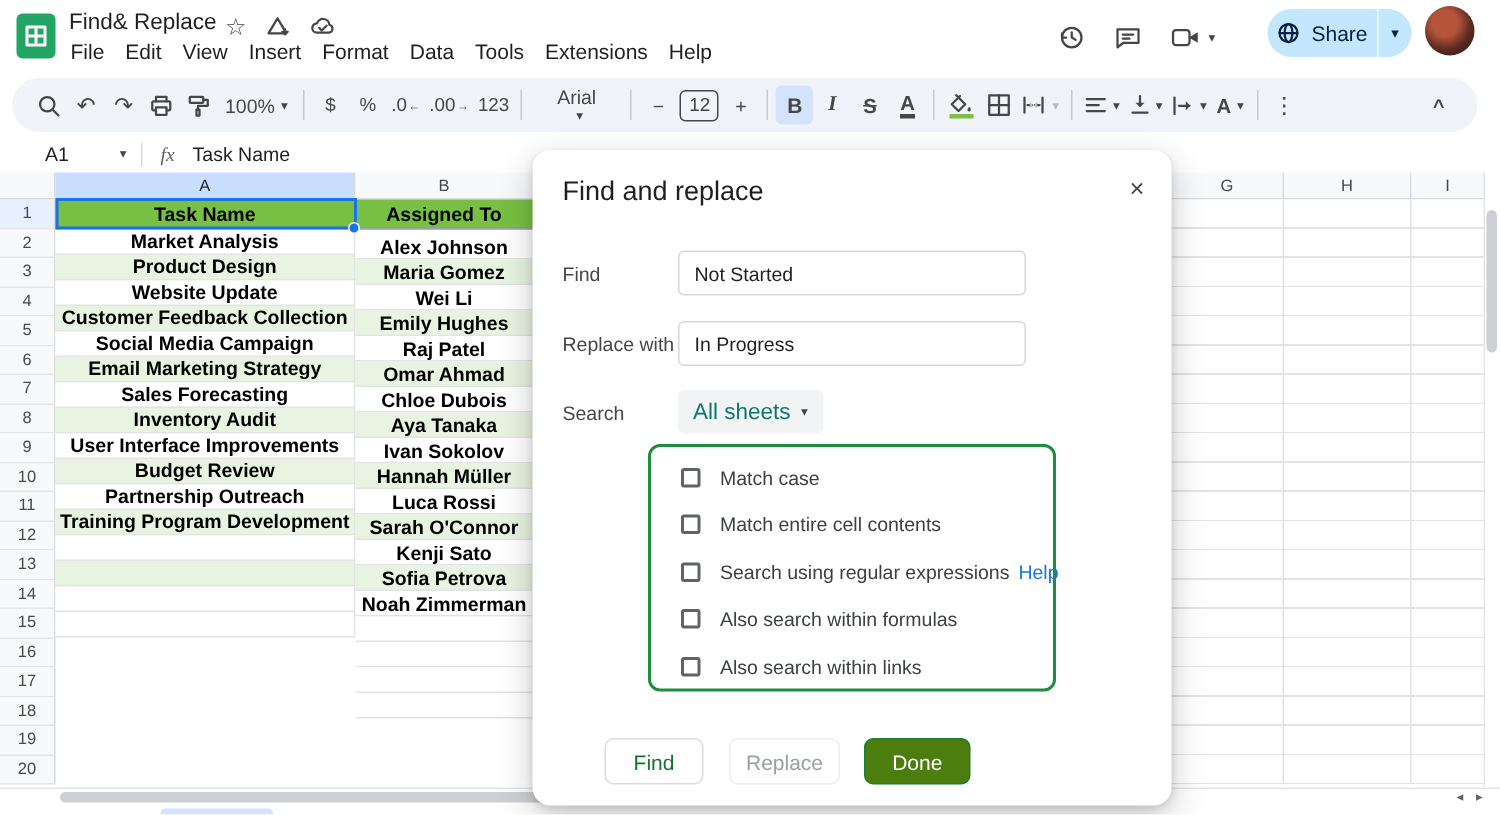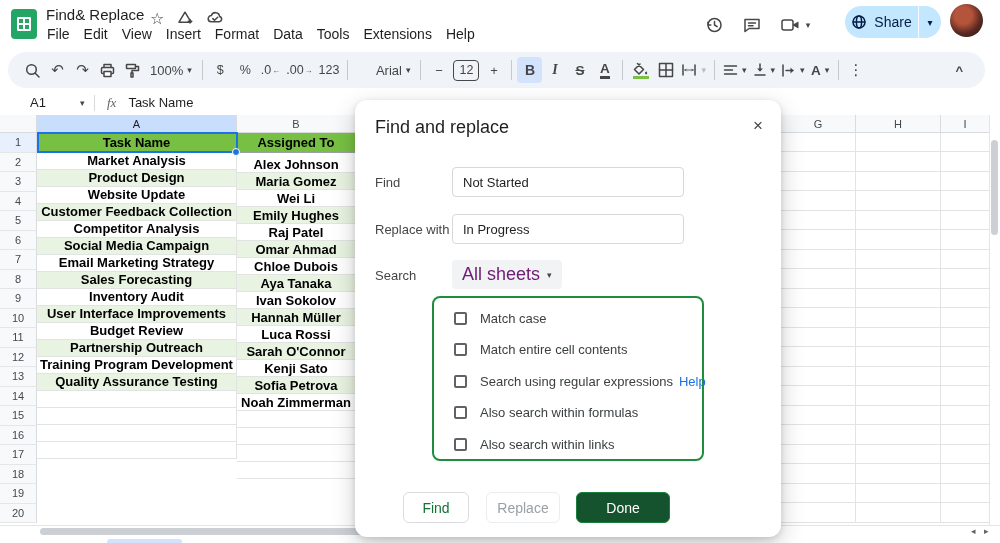--- a/index.html
+++ b/index.html
@@ -94,33 +94,33 @@
 
   
   #dialog { left:355px; top:100px; width:426px; height:437px; background:#fff; border-radius:12px; z-index:40;
             box-shadow:0 8px 24px rgba(0,0,0,.20), 0 2px 6px rgba(0,0,0,.12); }
   #dlg-title { left:20px; top:17px; font-size:18px; color:#1f1f1f; }
   #dlg-close { left:398px; top:17px; font-size:17px; color:#444746; line-height:17px; }
   .dlg-label { position:absolute; left:20px; font-size:13px; color:#444746; }
   .dlg-input { position:absolute; left:97px; width:232px; height:30px; border:1px solid #d5d7da; border-radius:4px;
                padding:0 10px; font-size:13px; color:#1f1f1f; font-family:inherit; background:#fff; }
   #search-chip { left:97px; top:160px; height:29px; background:#f1f3f4; border-radius:4px; display:flex; align-items:center; padding:0 10px; }
-  #search-chip .val { font-size:18px; color:#701a75; }
+  #search-chip .val { font-size:15px; color:#0f766e; }
   #greenbox { left:77px; top:196px; width:272px; height:165px; border:2px solid #1e8e3e; border-radius:8px; }
   .opt { position:absolute; left:20px; height:20px; display:flex; align-items:center; white-space:nowrap; }
   .cb { width:13px; height:13px; border:2px solid #5f6368; border-radius:2px; background:#fff; flex:0 0 13px; }
   .opt label { font-size:13px; color:#3c4043; margin-left:13px; }
   .help { color:#1a73e8; font-weight:500; margin-left:6px; font-size:13px; }
   #dlg-buttons { left:48px; top:392px; display:flex; align-items:center; }
   .btn { height:31px; border-radius:6px; display:flex; align-items:center; justify-content:center;
          font-size:14px; font-weight:500; background:#fff; border:1px solid #dadce0; color:#137333; }
   #btn-find { width:66px; margin-right:17px; }
   #btn-replace { width:74px; margin-right:16px; color:#9aa0a6; border-color:#ebedef; }
   #btn-replace-all { width:102px; margin-right:12px; }
-  #btn-done { width:94px; background:#14532d; border-color:#188038; color:#fff; }
+  #btn-done { width:71px; background:#4d7c0f; border-color:#188038; color:#fff; }
 </style>
 </head>
 <body>
 
 <div id="stage">
 
   <div id="topbar" class="abs">
     <div id="logo" class="abs">
         <span class="grid"></span>
       </div>
@@ -217,21 +217,21 @@
     <span class="tbi fmt">
         <span>.0</span>
         <span class="tiny-arrow">←</span>
       </span>
     <span class="tbi fmt">
         <span>.00</span>
         <span class="tiny-arrow">→</span>
       </span>
     <span class="tbi fmt">123</span>
     <span class="tbsep"></span>
-    <span class="tbi chip" style="min-width:62px;justify-content:flex-end;">
+    <span class="tbi chip" style="min-width:62px;justify-content:center;flex-direction:column;">
       <span>Arial</span>
       <span class="caret">▾</span>
       </span>
     <span class="tbsep"></span>
     <span class="tbi">−</span>
     <span id="size-box">12</span>
     <span class="tbi">+</span>
     <span class="tbsep"></span>
     <span class="tbi b-active">B</span>
     <span class="tbi it">I</span>
@@ -335,30 +335,28 @@
   </div>
 
   <div id="a1" class="hdrcell abs" style="width:200px;">Task Name</div>
   <div id="b1" class="hdrcell abs" style="width:119px;">Assigned To</div>
 
   <div id="colA" class="abs cellcol">
     <div>Market Analysis</div>
     <div>Product Design</div>
     <div>Website Update</div>
     <div>Customer Feedback Collection</div>
-    <div>Competitor Analysis</div>
     <div>Social Media Campaign</div>
     <div>Email Marketing Strategy</div>
     <div>Sales Forecasting</div>
     <div>Inventory Audit</div>
     <div>User Interface Improvements</div>
     <div>Budget Review</div>
     <div>Partnership Outreach</div>
     <div>Training Program Development</div>
-    <div>Quality Assurance Testing</div>
     <div></div>
     <div></div>
     <div></div>
     <div></div>
   </div>
 
   <div id="colB" class="abs cellcol">
     <div>Alex Johnson</div>
     <div>Maria Gomez</div>
     <div>Wei Li</div>

